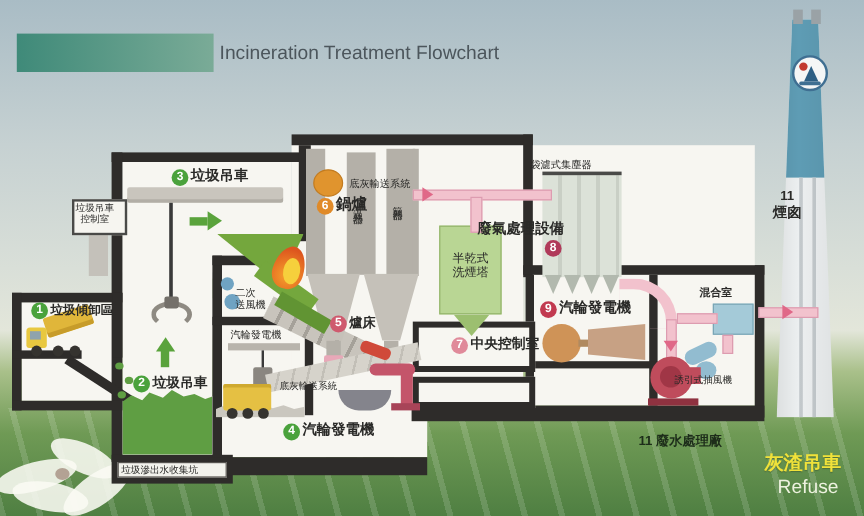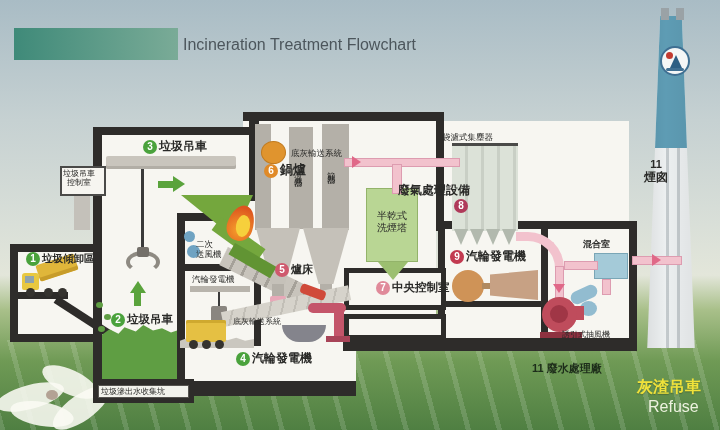--- a/index.html
+++ b/index.html
@@ -232,21 +232,21 @@
   </div>
   <div class="lbl" style="left:377px;top:210px;font-size:10px;">
     <div>半乾式</div>
     <div>洗煙塔</div>
   </div>
   <div class="lbl" style="left:442px;top:133px;font-size:8.5px;">袋濾式集塵器</div>
   <div class="lbl" style="left:450px;top:250px;font-size:12px;font-weight:bold;">
     <span class="numc r9">9</span><span>汽輪發電機</span>
   </div>
   <div class="lbl" style="left:583px;top:239px;font-size:9px;font-weight:bold;">混合室</div>
-  <div class="lbl" style="left:562px;top:330px;font-size:8px;">誘引式抽風機</div>
+  <div class="lbl" style="left:562px;top:312px;font-size:8px;">誘引式抽風機</div>
   <div class="lbl" style="left:532px;top:362px;font-size:11px;font-weight:bold;color:#1d2d1a;">
     <span>11</span>&nbsp;<span>廢水處理廠</span>
   </div>
 
   <div class="lbl" style="left:637px;top:378px;font-size:16px;font-weight:bold;color:#f0e23a;text-shadow:0 1px 1px rgba(0,0,0,0.25);">灰渣吊車</div>
   <div class="lbl" style="left:648px;top:398px;font-size:16px;color:#edf2df;">Refuse</div>
 
 </div>
 
 </body></html>

